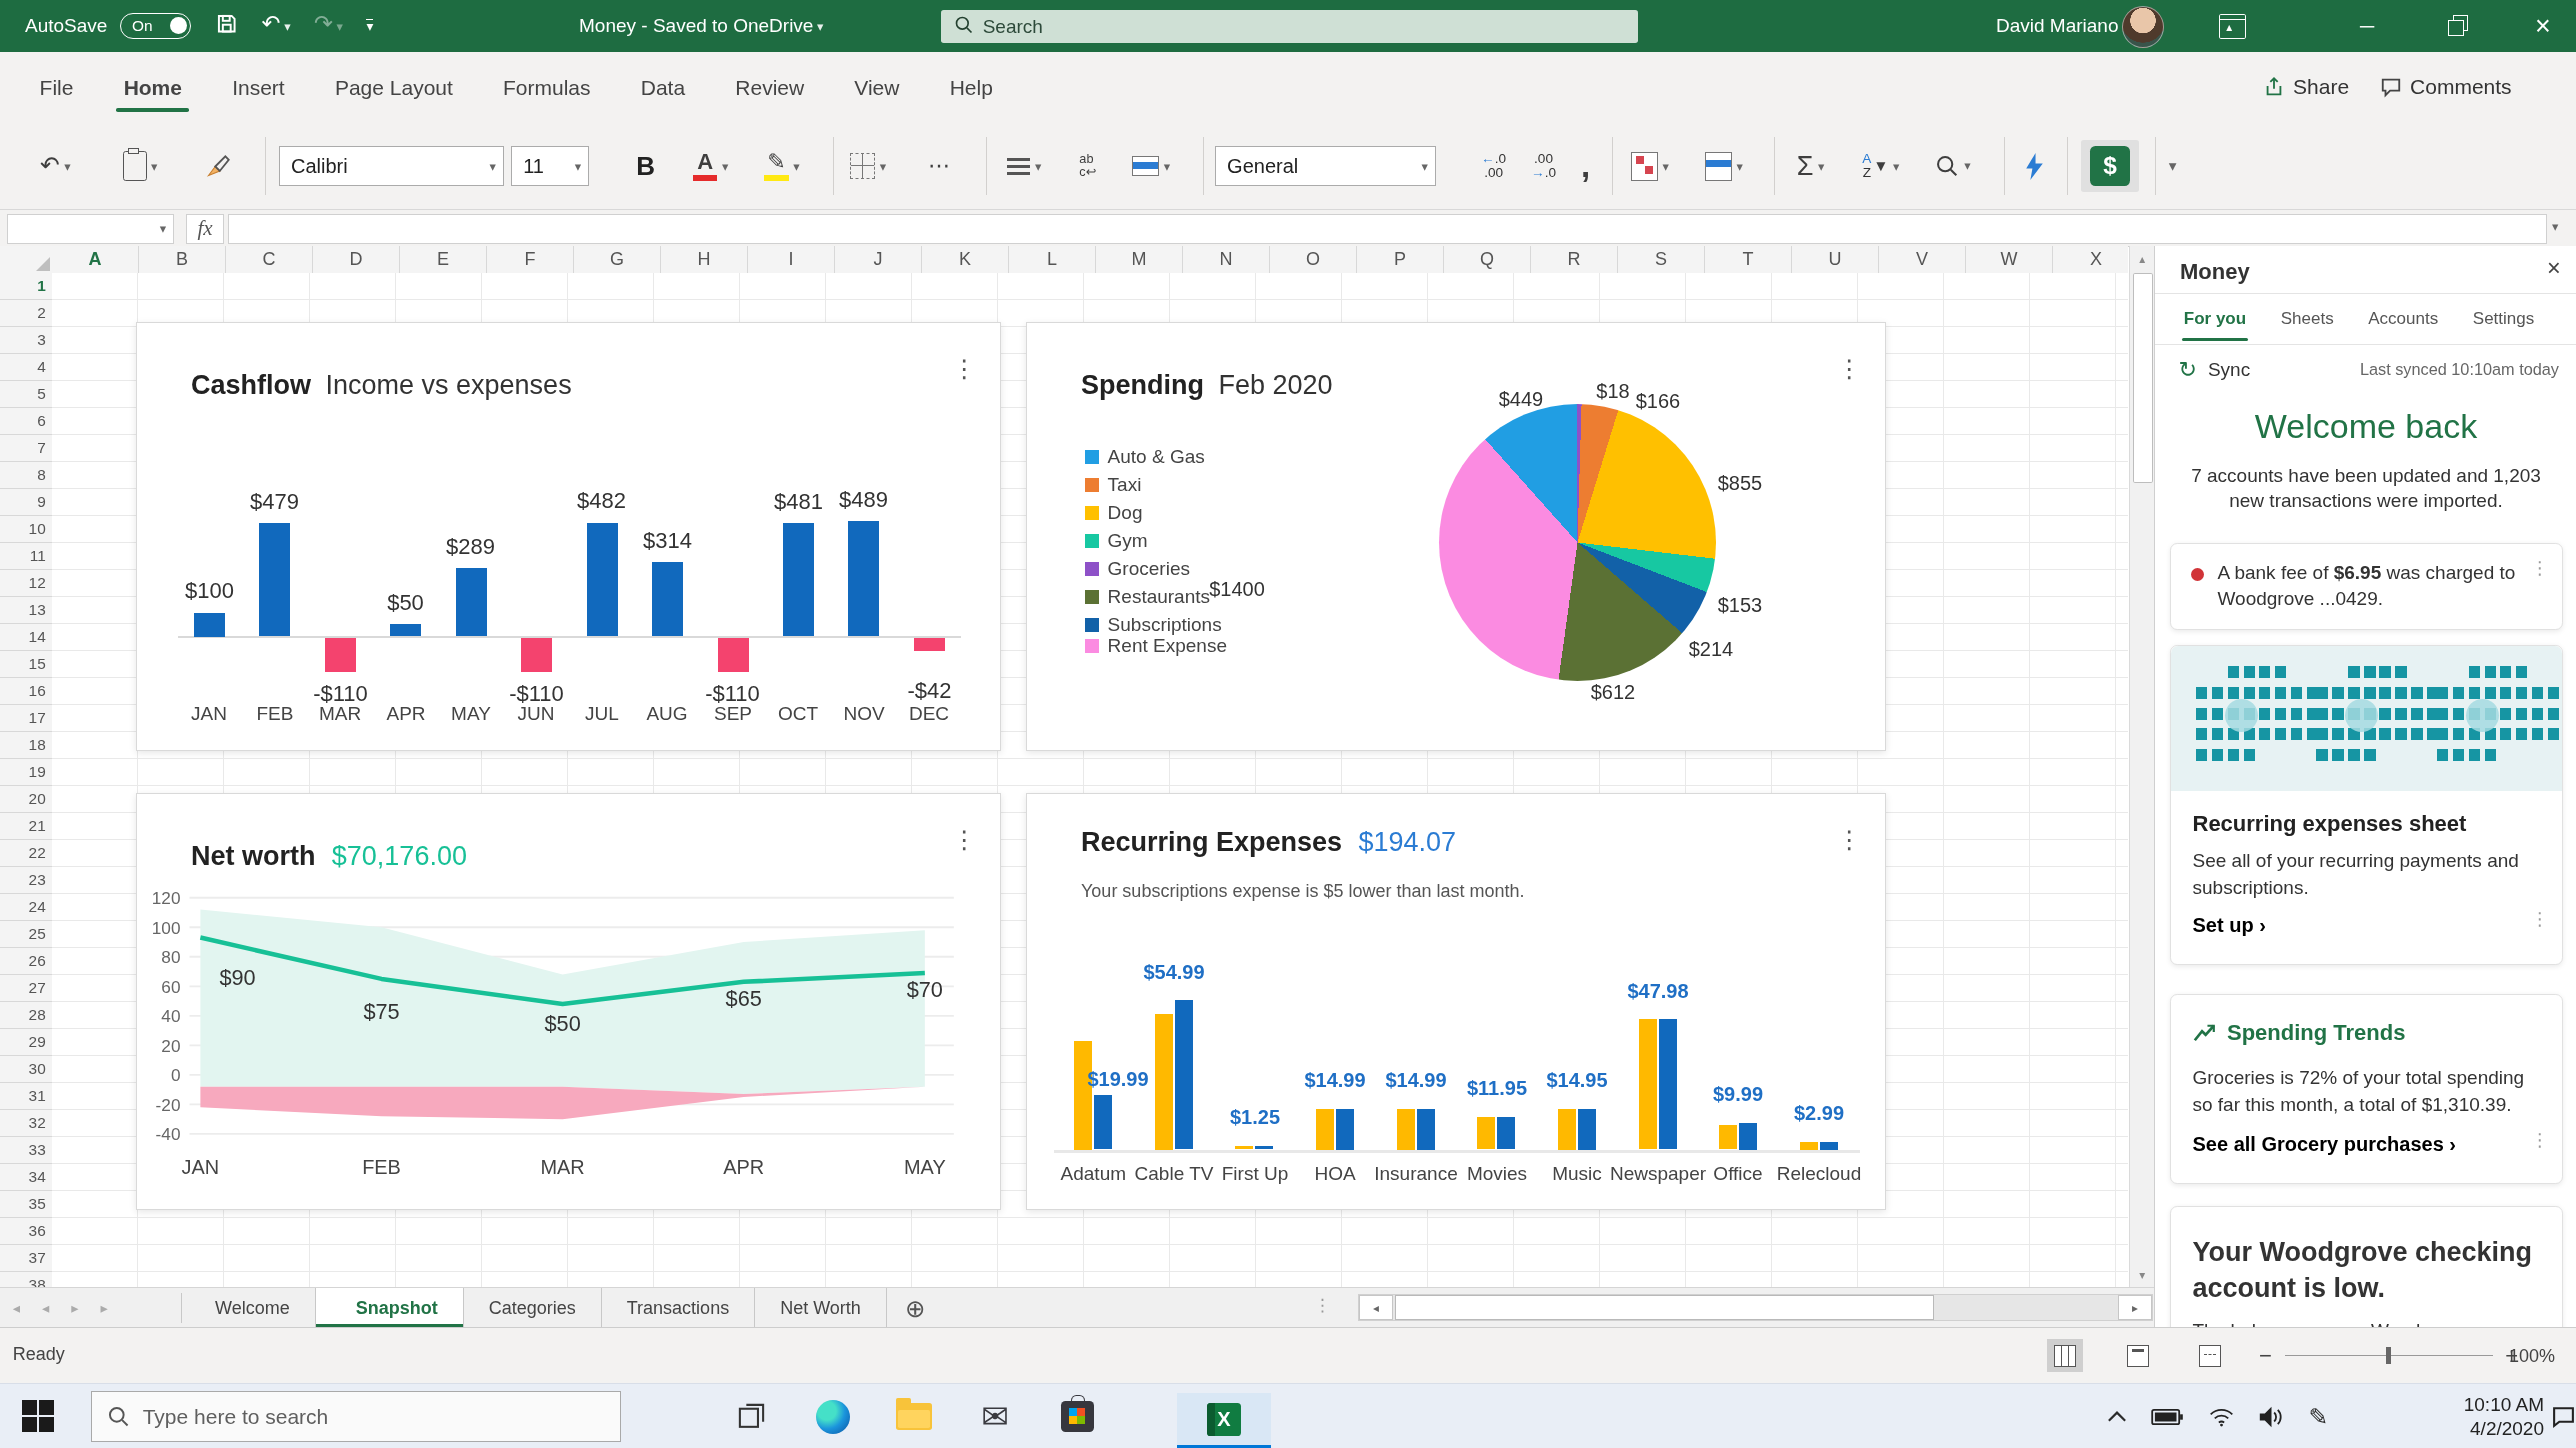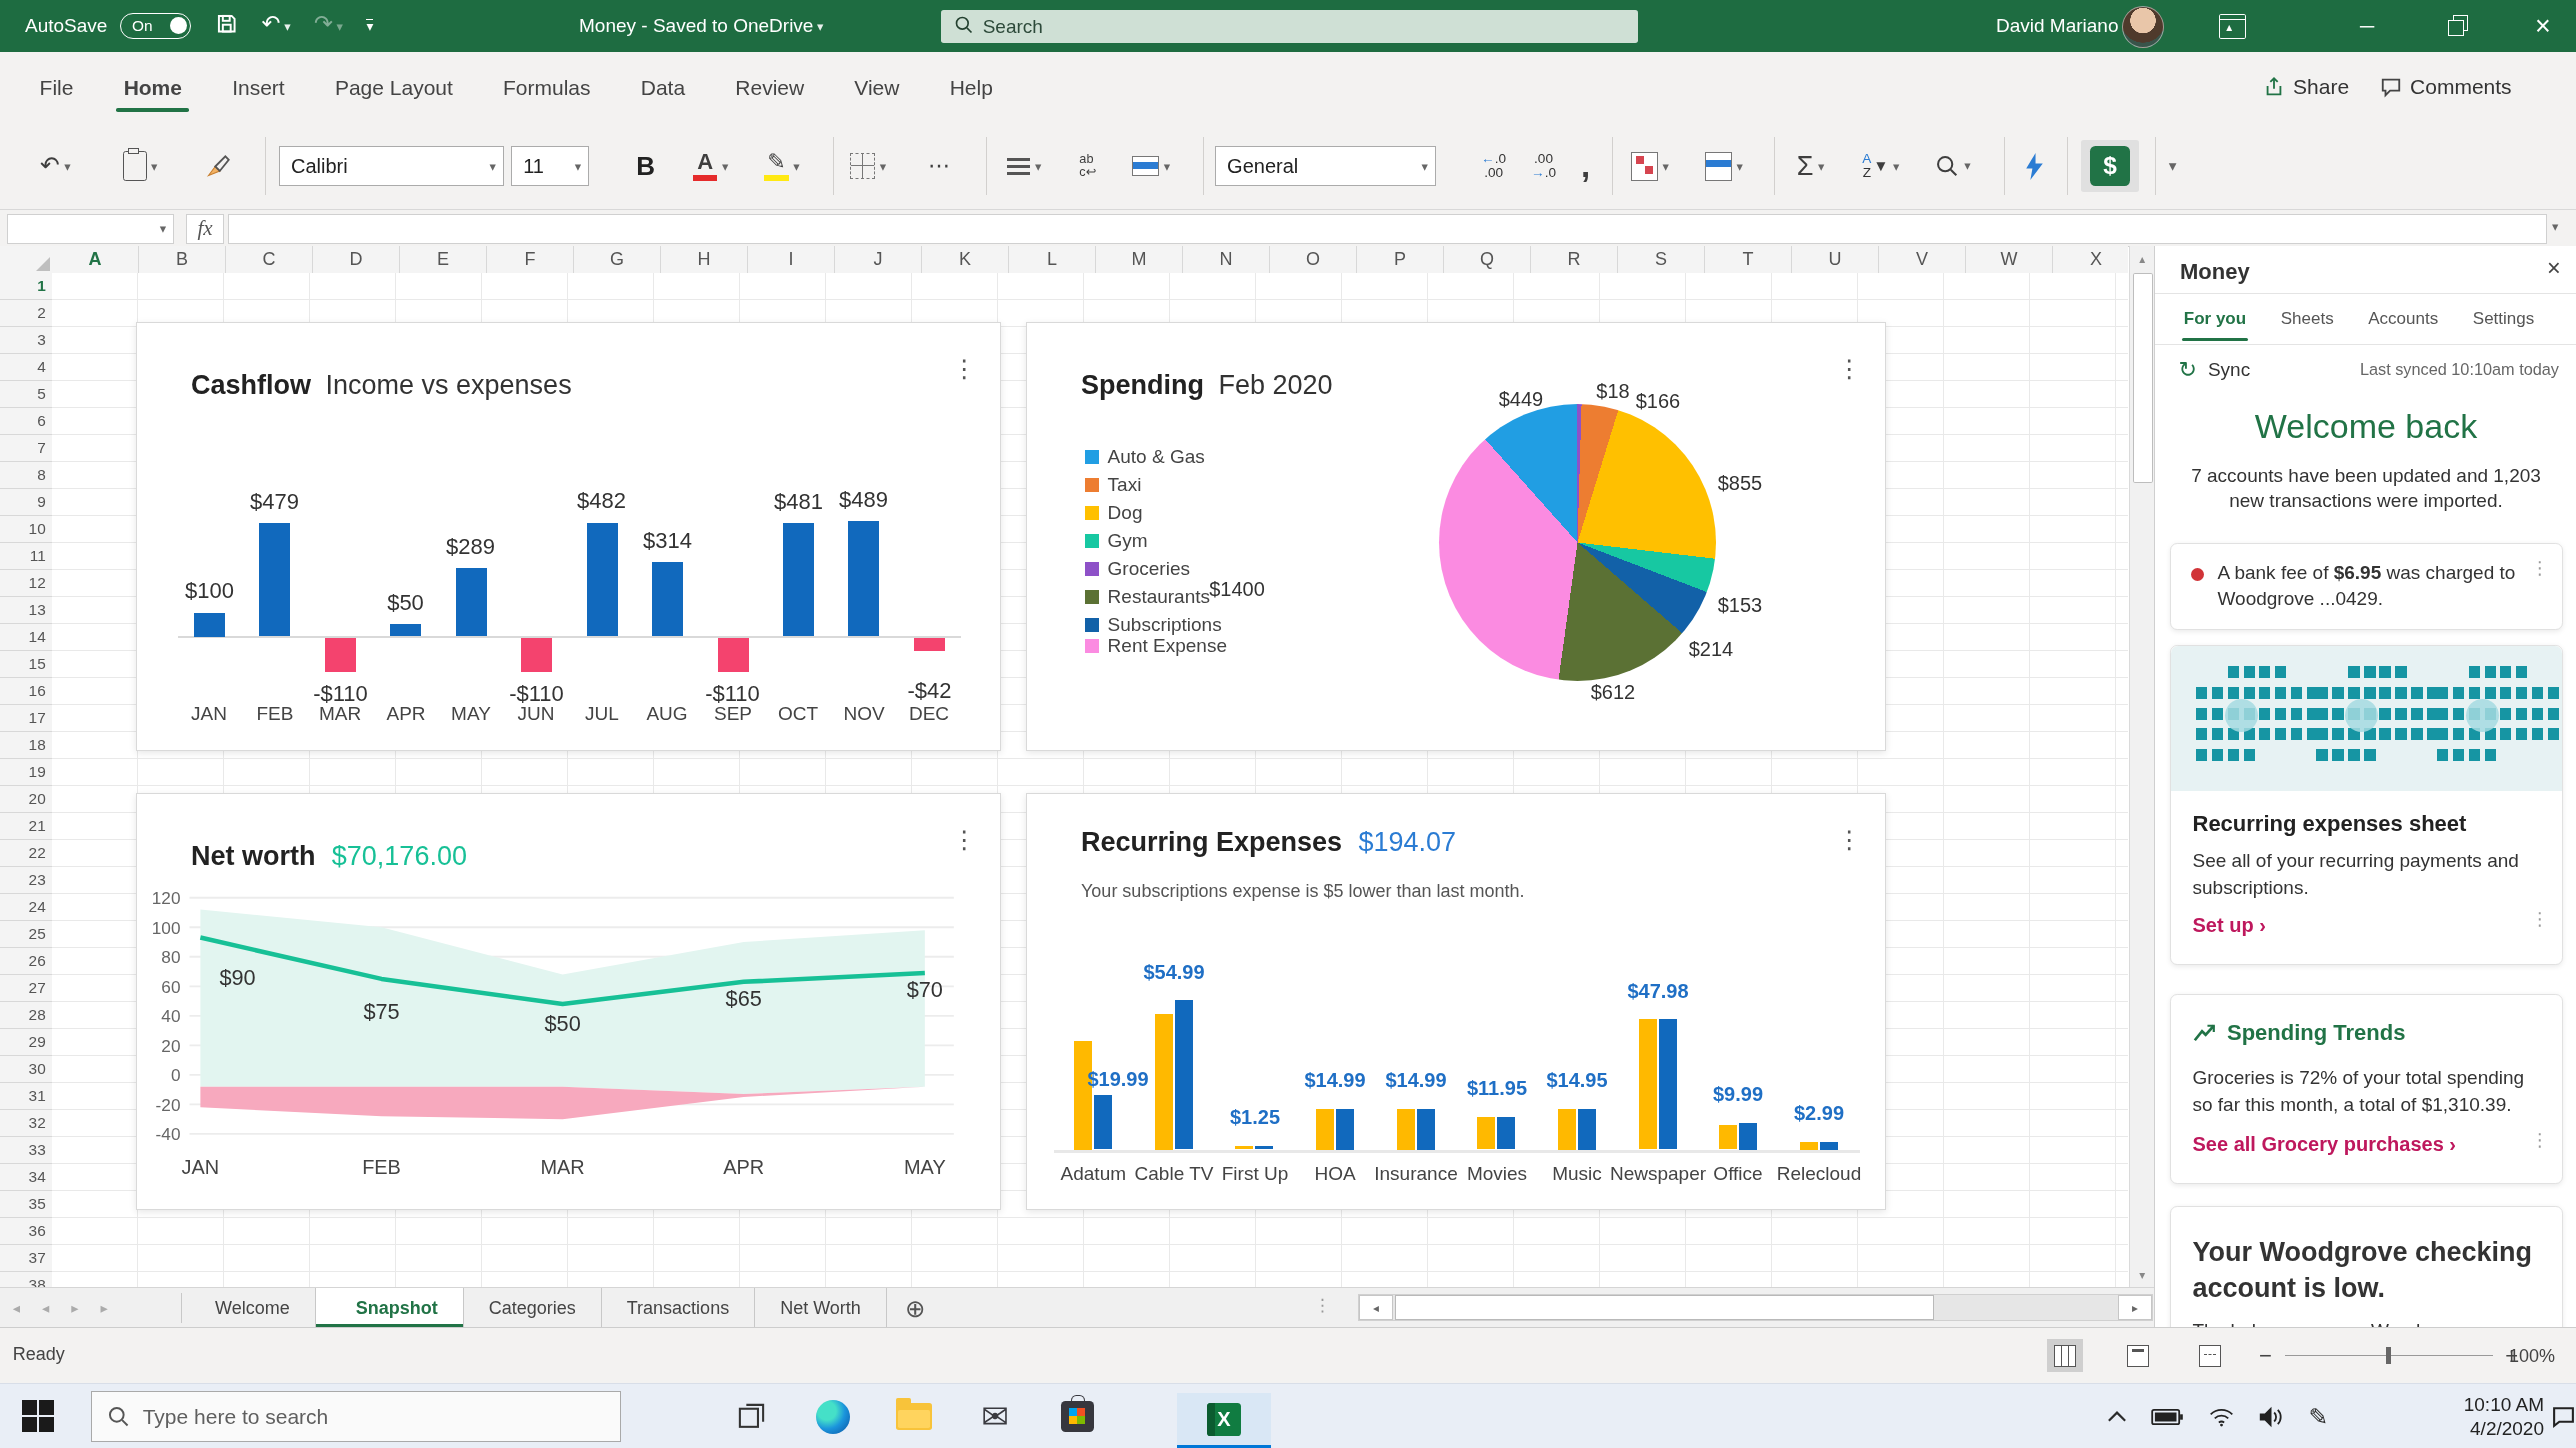--- a/index.html
+++ b/index.html
@@ -145,21 +145,21 @@
   .mcard{position:absolute;left:14.5px;width:393px;background:#fff;border:0.9px solid #E1E1E1;border-radius:7.2px;box-shadow:0 1.8px 5.4px rgba(0,0,0,.08);box-sizing:border-box;}
   .mkebab{position:absolute;right:12.7px;top:12.7px;font-size:18px;color:#999;}
   .reddot{position:absolute;left:20px;top:23.5px;width:13.6px;height:13.6px;border-radius:50%;background:#D13438;}
   .banktext{position:absolute;left:47px;top:16.3px;width:299px;font-size:19px;line-height:26px;color:#333;}
   .pattern{position:absolute;left:0;top:0;width:391px;height:145px;background:#E7F2F3;border-radius:7.2px 7.2px 0 0;display:flex;justify-content:space-between;padding:20px 25px;box-sizing:border-box;}
   .cluster{position:relative;width:100px;height:103px;}
   .psq{position:absolute;width:11.8px;height:11.8px;background:#1695A3;}
   .pcircle{position:absolute;width:33px;height:33px;border-radius:50%;background:#A5DBE0;opacity:.85;}
   .mhead{font-size:22px;font-weight:bold;color:#222;}
   .mbody{font-size:19px;line-height:27px;color:#333;}
-  .mlink{font-size:20px;font-weight:bold;color:#be185d;}
+  .mlink{font-size:20px;font-weight:bold;color:#000000;}
   .trends-title{display:flex;align-items:center;gap:11px;color:#217346;font-size:22px;font-weight:bold;}
 
   
   .tabsrow{position:absolute;left:0;top:1287px;width:2154px;height:40px;background:#F0F0F0;border-top:0.9px solid #D5D5D5;}
   .tabnav{position:absolute;left:12.7px;top:0;height:40px;display:flex;align-items:center;gap:22px;color:#9A9A9A;font-size:14.5px;}
   .tabnav span{opacity:.8;}
   .tabs-sep{position:absolute;left:181px;top:5.4px;bottom:5.4px;border-left:0.9px solid #C8C8C8;}
   .sheettabs{position:absolute;left:190px;top:0;height:40px;display:flex;}
   .stab{padding:0 25px;display:flex;align-items:center;font-size:18px;color:#444;border-right:0.9px solid #C8C8C8;position:relative;}
   .stab.active{background:#fff;color:#217346;font-weight:bold;padding-left:40px;}

